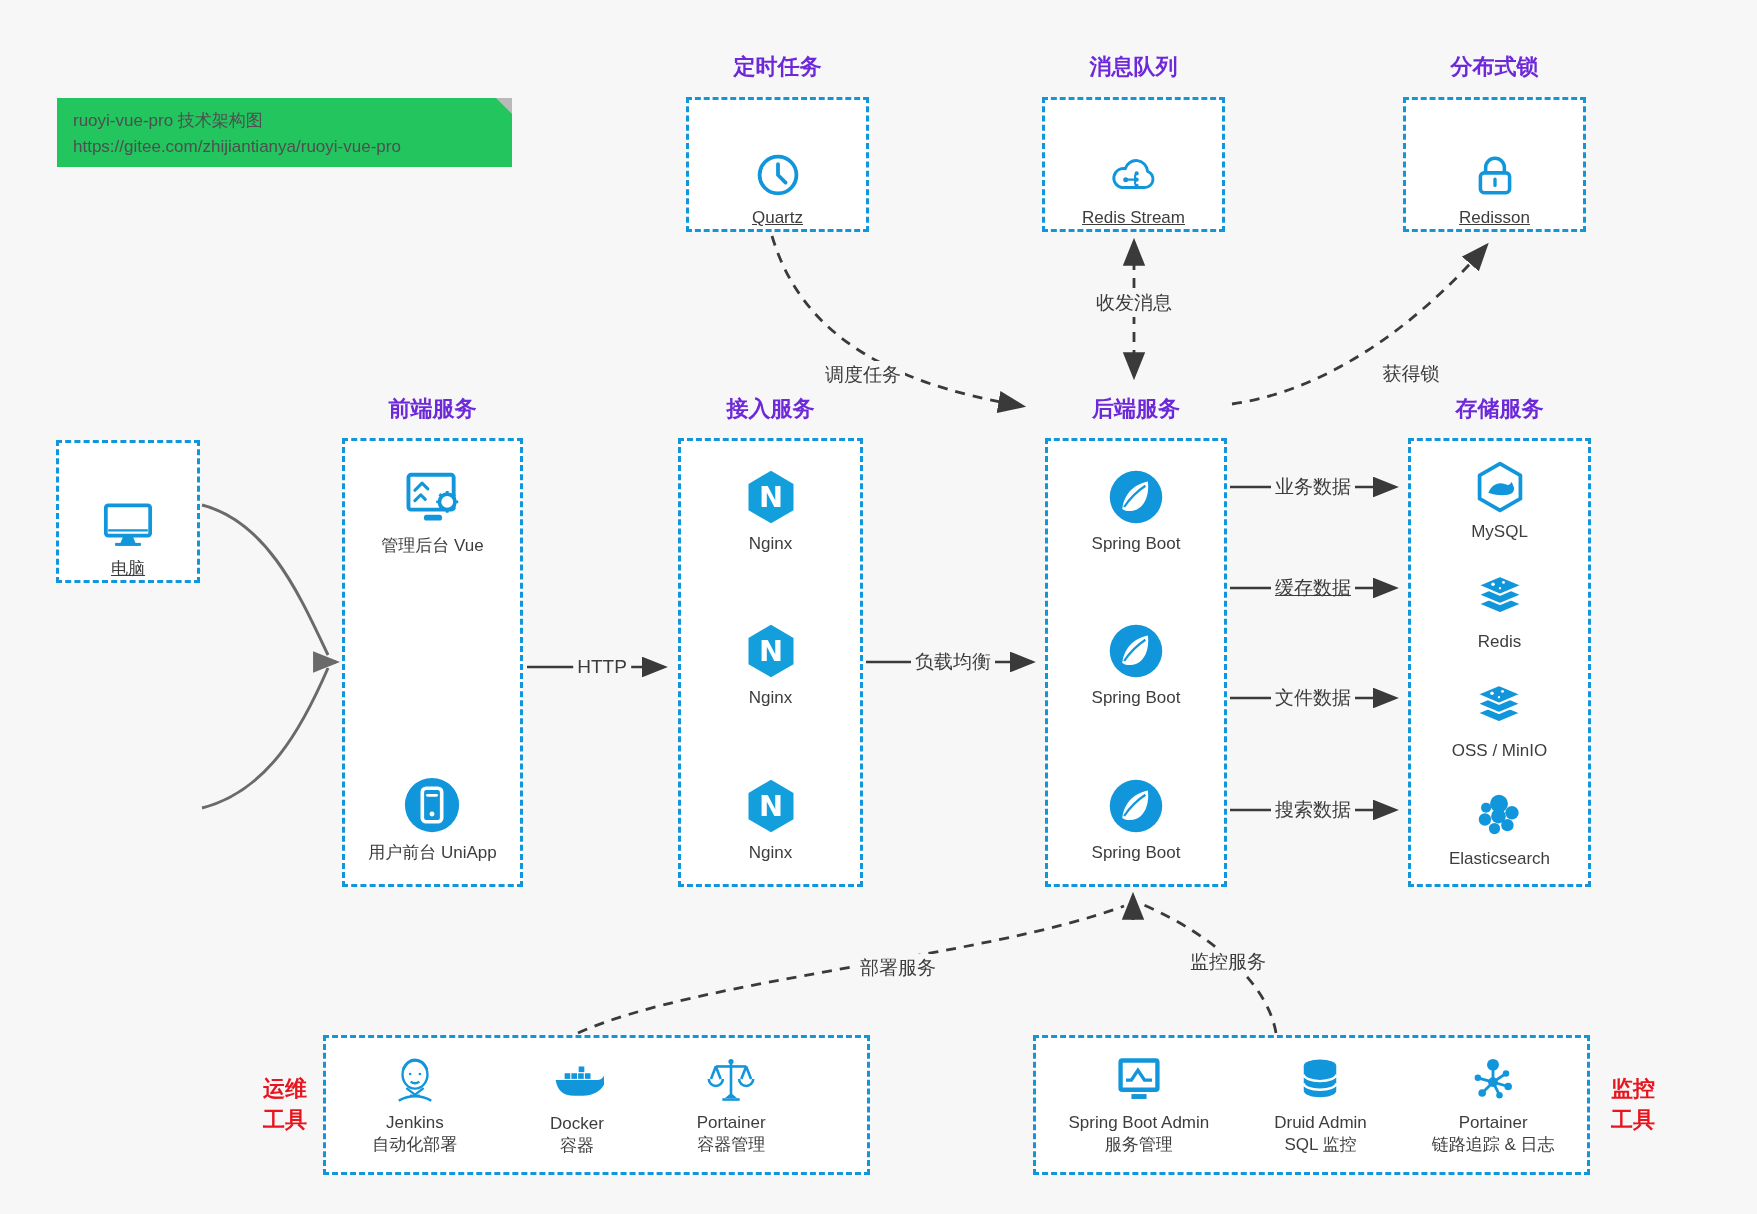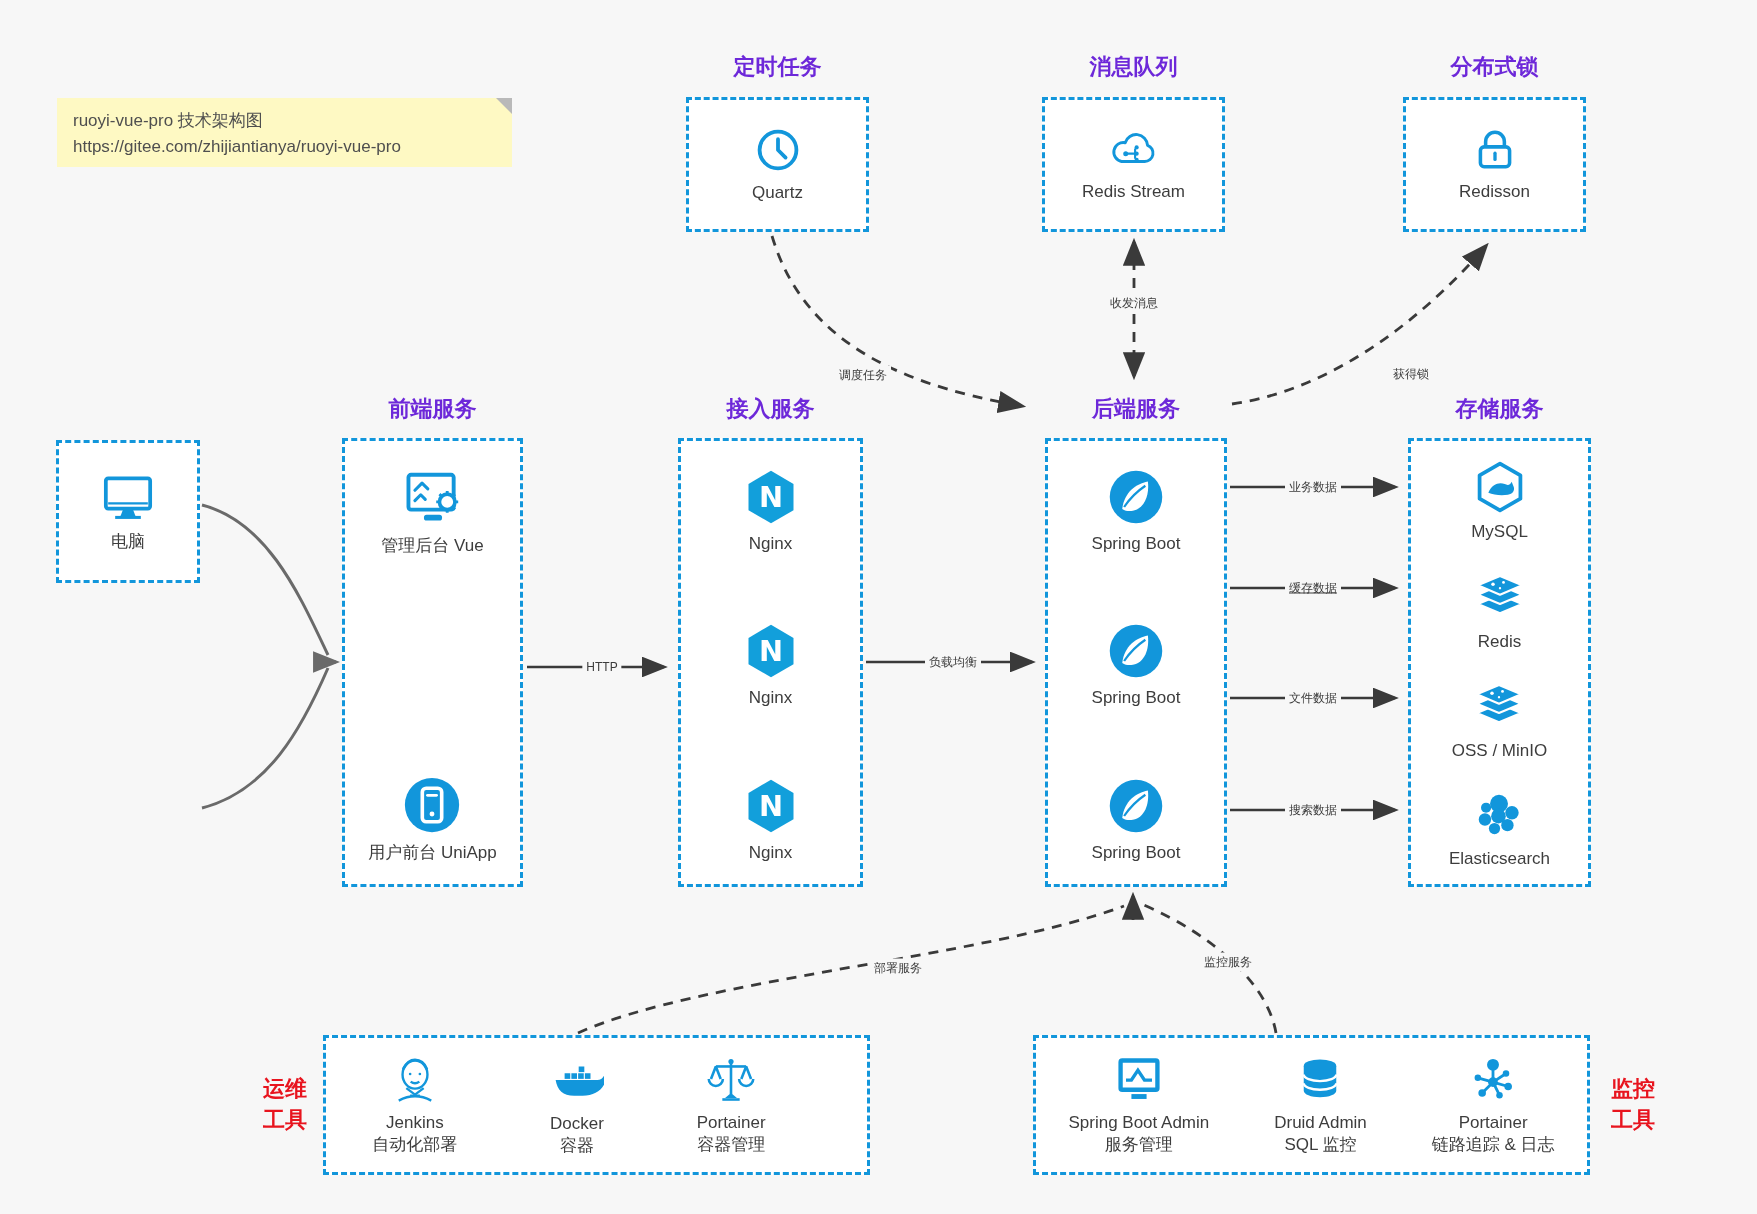--- a/index.html
+++ b/index.html
@@ -3,30 +3,30 @@
 <meta charset="utf-8">
 <style>
   html,body{margin:0;padding:0;background:#f7f7f7;}
   .canvas{position:relative;width:1757px;height:1214px;background:#f7f7f7;overflow:hidden;
           font-family:"Liberation Sans","DejaVu Sans",sans-serif;color:#3d3d3d;}
   svg.edges{position:absolute;left:0;top:0;width:1757px;height:1214px;z-index:1;}
   .gbox{position:absolute;background:#ffffff;border:3px dashed #1296db;box-sizing:border-box;z-index:2;}
   .gtitle{position:absolute;z-index:3;color:#6d28d9;font-weight:bold;font-size:22px;text-align:center;white-space:nowrap;}
   .col{display:flex;flex-direction:column;justify-content:space-between;align-items:center;padding:26px 0 20px;}
   .col4{padding:18px 0 14px;}
-  .single{display:flex;flex-direction:column;justify-content:center;align-items:center;gap:7px;}
+  .single{display:flex;flex-direction:column;justify-content:flex-end;align-items:center;gap:7px;text-decoration:underline;}
   .item{display:flex;flex-direction:column;align-items:center;gap:6px;}
   .ilabel{font-size:17px;color:#3d3d3d;white-space:nowrap;text-align:center;line-height:1.3;}
   .row{display:flex;flex-direction:row;justify-content:space-around;align-items:center;}
   .ops-pad{padding-right:55px;}
-  .elabel{position:absolute;z-index:3;transform:translate(-50%,-50%);font-size:12px;color:#3c3c3c;
+  .elabel{position:absolute;z-index:3;transform:translate(-50%,-50%);font-size:19px;color:#3c3c3c;
           background:#f7f7f7;padding:1px 4px;white-space:nowrap;}
   .side-label{position:absolute;z-index:3;transform:translate(-50%,-50%);color:#e8141e;font-weight:bold;
           font-size:22px;line-height:1.4;white-space:pre-line;text-align:center;}
-  .note{position:absolute;left:57px;top:98px;width:455px;height:69px;background:#fef9c3;z-index:3;
+  .note{position:absolute;left:57px;top:98px;width:455px;height:69px;background:#22c55e;z-index:3;
         box-sizing:border-box;padding:10px 16px;font-size:17px;line-height:1.5;color:#4f4f4f;}
   .note::after{content:'';position:absolute;top:0;right:0;width:0;height:0;
         border-top:16px solid #b9b9b9;border-left:16px solid transparent;}
   .icon{display:inline-flex;line-height:0;}
 </style>
 </head>
 <body>
 
 <div class="canvas">
 

